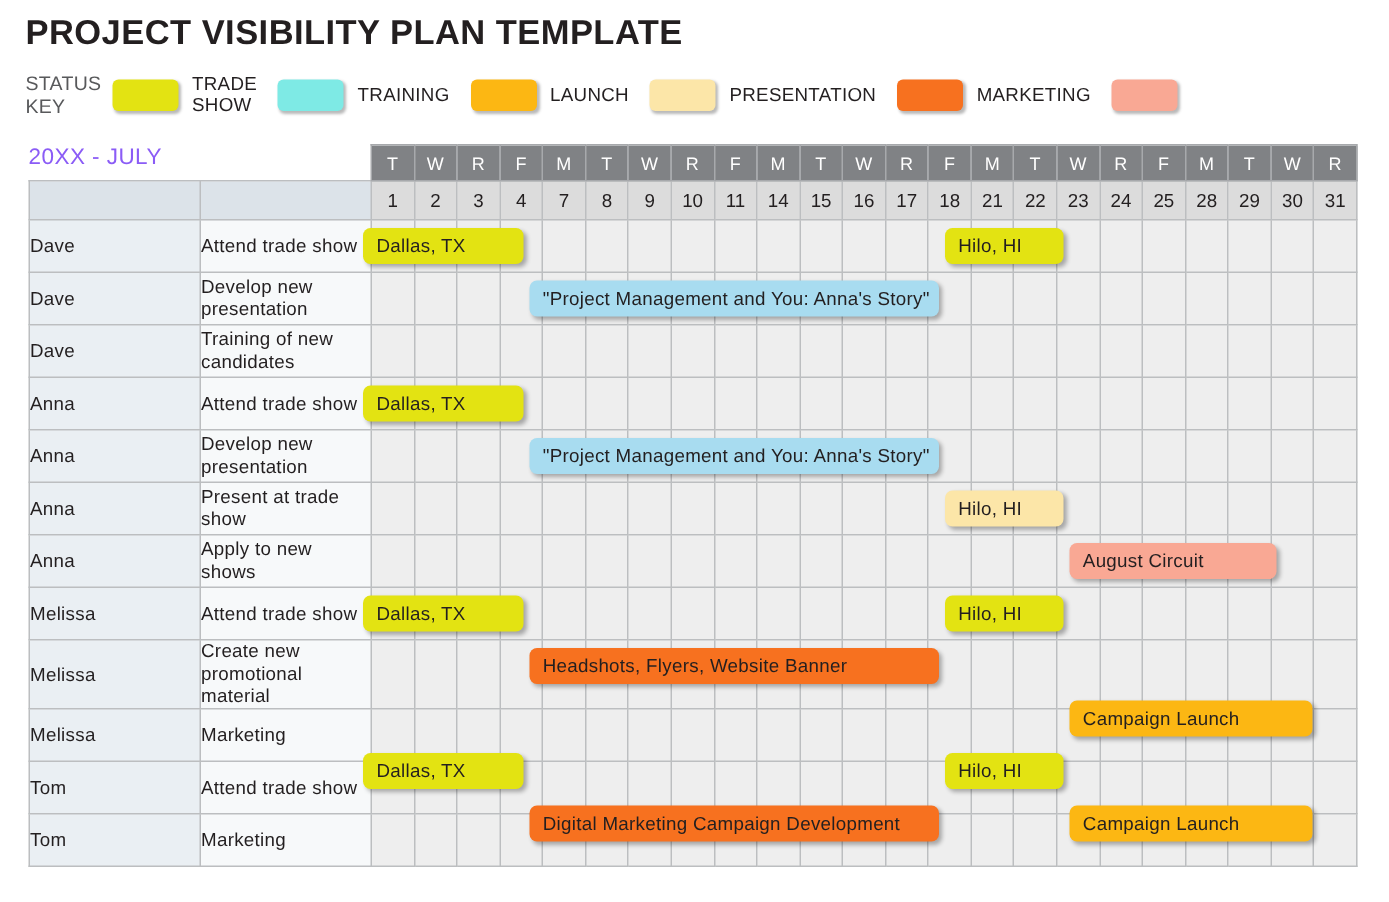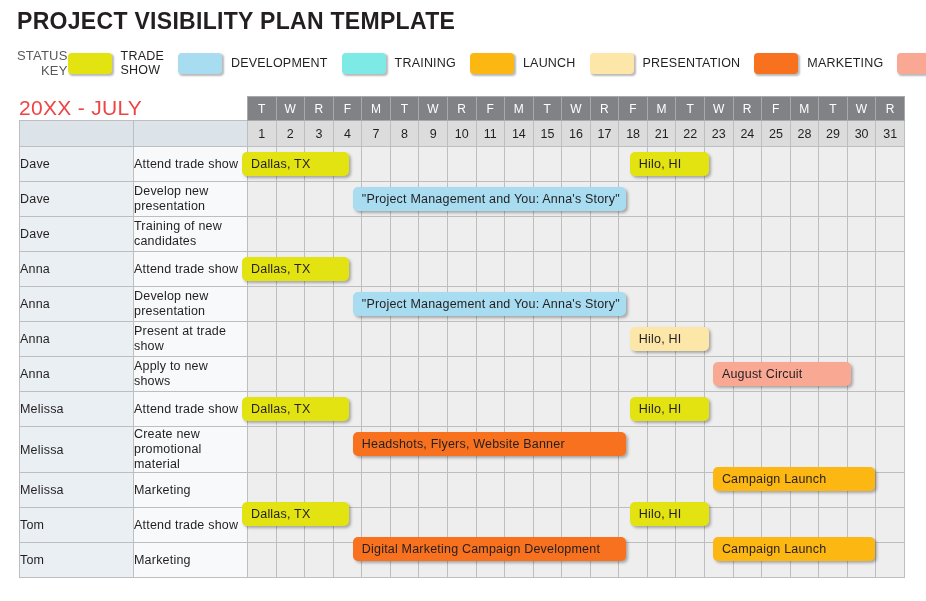--- a/index.html
+++ b/index.html
@@ -36,21 +36,20 @@
     width: 895px; height: 34px;
     display: flex;
     align-items: center;
   }
   .legend-title {
     font-size: 13px;
     color: #58595b;
     line-height: 15px;
     width: 58px;
     letter-spacing: 0.2px;
-    text-align: right;
   }
   .legend-item {
     display: flex;
     align-items: center;
     height: 34px;
   }
   .swatch {
     width: 44px; height: 21px;
     border-radius: 4px;
     box-shadow: 1.5px 1.5px 2px rgba(0,0,0,0.28);
@@ -63,22 +62,22 @@
     margin-left: 9px;
     margin-right: 14px;
     letter-spacing: 0.2px;
     white-space: pre-line;
   }
 
   
   .month-label {
     position: absolute;
     left: 19px; top: 96px;
-    font-size: 21px;
-    color: #ef4444;
+    font-size: 15px;
+    color: #8b5cf6;
     letter-spacing: 0.3px;
   }
 
   
   .grid {
     position: absolute;
     left: 19px; top: 96px;
     width: 886px;
     border-collapse: collapse;
     table-layout: fixed;
@@ -179,24 +178,20 @@
   <div class="title">PROJECT VISIBILITY PLAN TEMPLATE</div>
 
   <div class="legend">
     <div class="legend-title">STATUS
 KEY</div>
     <div id="legend-items" style="display:flex; align-items:center;">
         <div class="legend-item">
           <div class="swatch" style="background: rgb(227, 227, 18);"></div>
           <div class="legend-label">TRADE
 SHOW</div>
-        </div>
-        <div class="legend-item">
-          <div class="swatch" style="background: rgb(168, 220, 240);"></div>
-          <div class="legend-label">DEVELOPMENT</div>
         </div>
         <div class="legend-item">
           <div class="swatch" style="background: rgb(126, 234, 229);"></div>
           <div class="legend-label">TRAINING</div>
         </div>
         <div class="legend-item">
           <div class="swatch" style="background: rgb(252, 183, 19);"></div>
           <div class="legend-label">LAUNCH</div>
         </div>
         <div class="legend-item">

